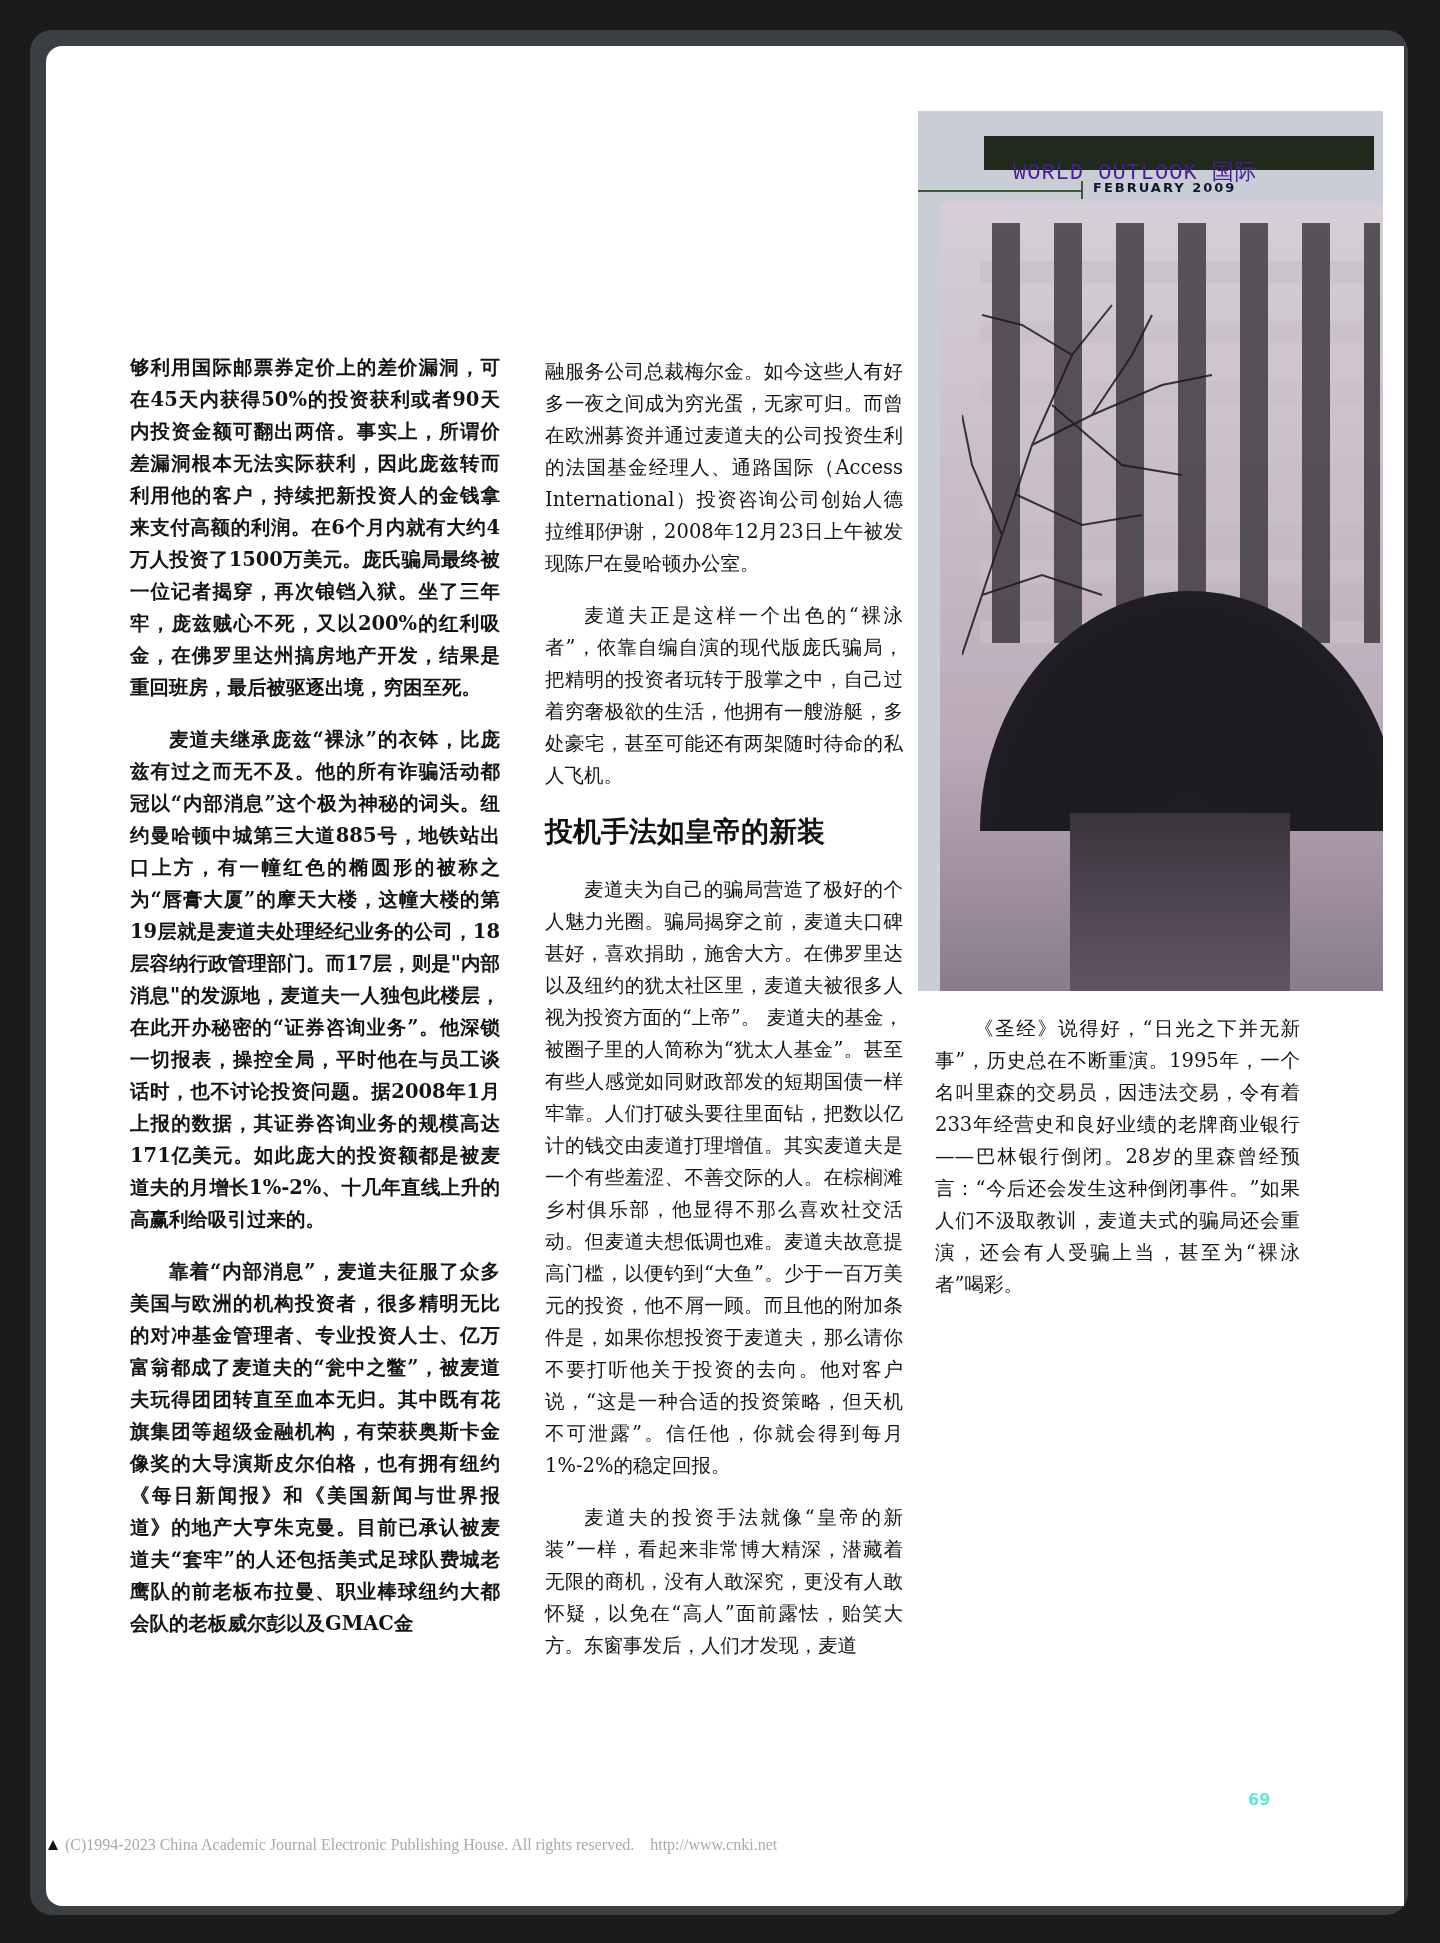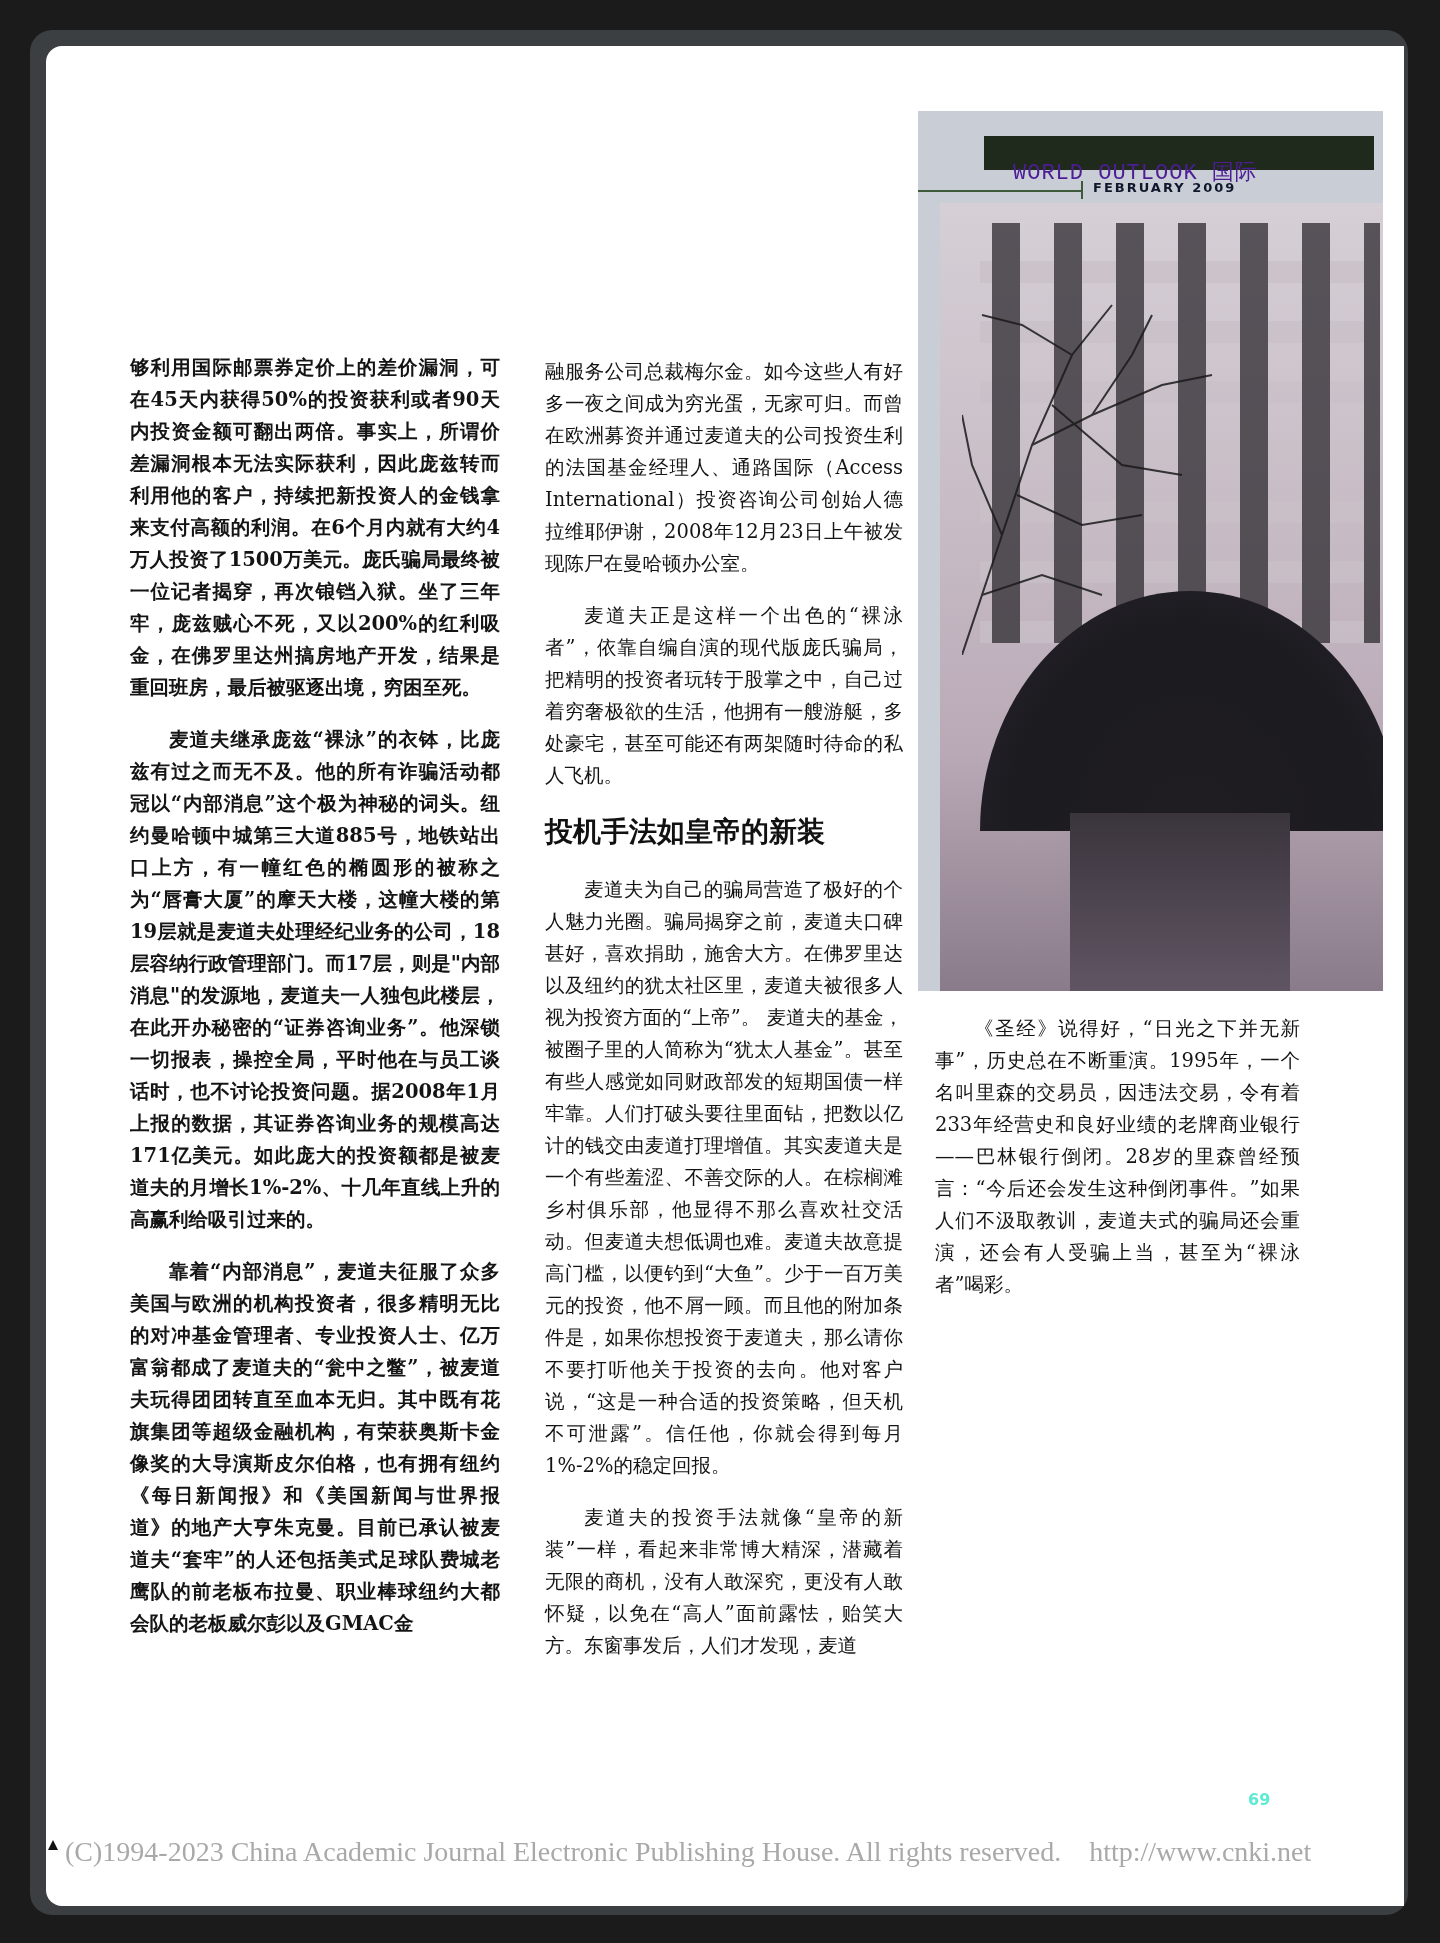--- a/index.html
+++ b/index.html
@@ -90,21 +90,21 @@
       position: absolute; left: 22px; top: 92px; width: 260px; height: 360px;
     }
     .page-number {
       position: absolute; left: 1248px; top: 1790px;
       font-family: "DejaVu Sans", "Liberation Sans", sans-serif;
       font-weight: bold; font-size: 16px; color: #5eead4;
     }
     .copyright {
       position: absolute; left: 65px; top: 1836px;
       font-family: "Liberation Serif", "DejaVu Serif", serif;
-      font-size: 28px; color: #a9a9a9; white-space: pre;
+      font-size: 16px; color: #a9a9a9; white-space: pre;
     }
     .left-marker {
       position: absolute; left: 48px; top: 1840px; width: 0; height: 0;
       border-left: 5px solid transparent; border-right: 5px solid transparent;
       border-bottom: 10px solid #111;
     }
   </style>
 </head>
 <body>
 

